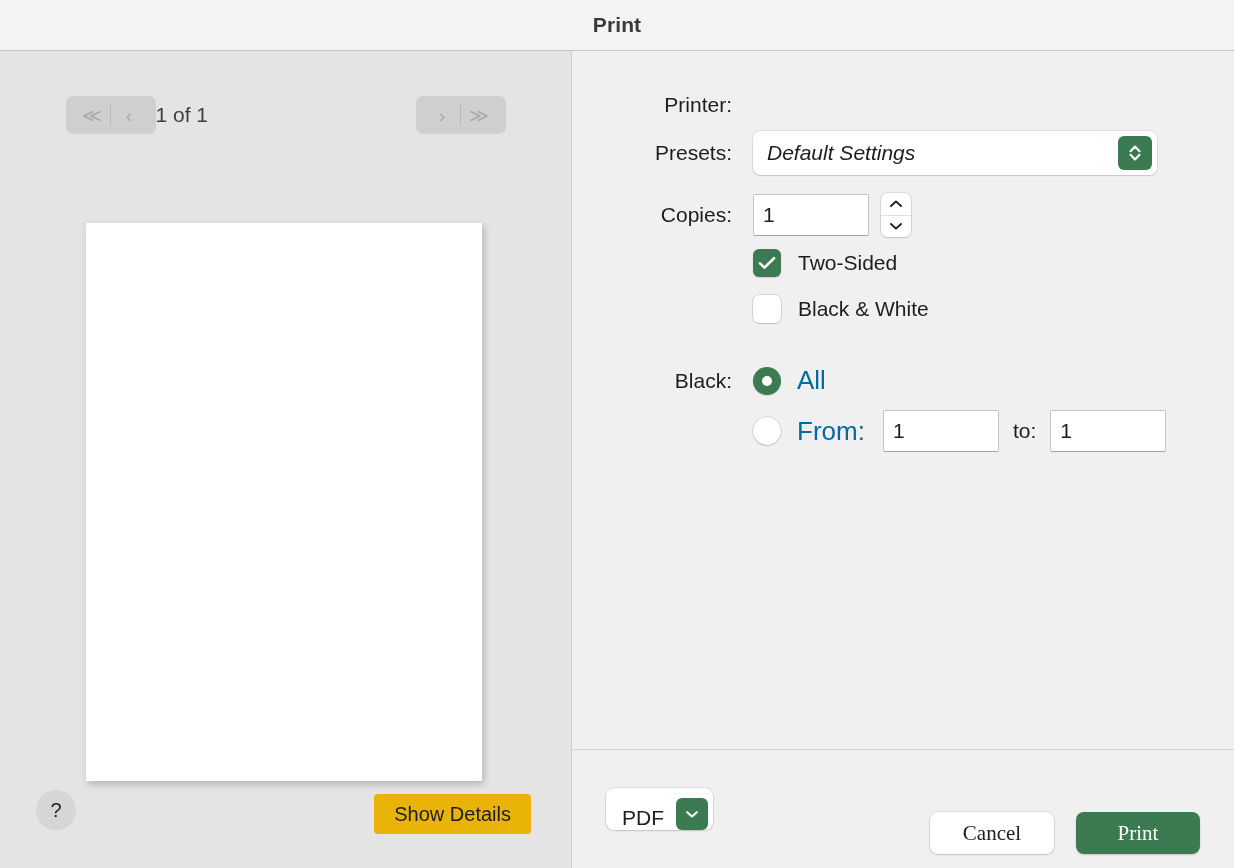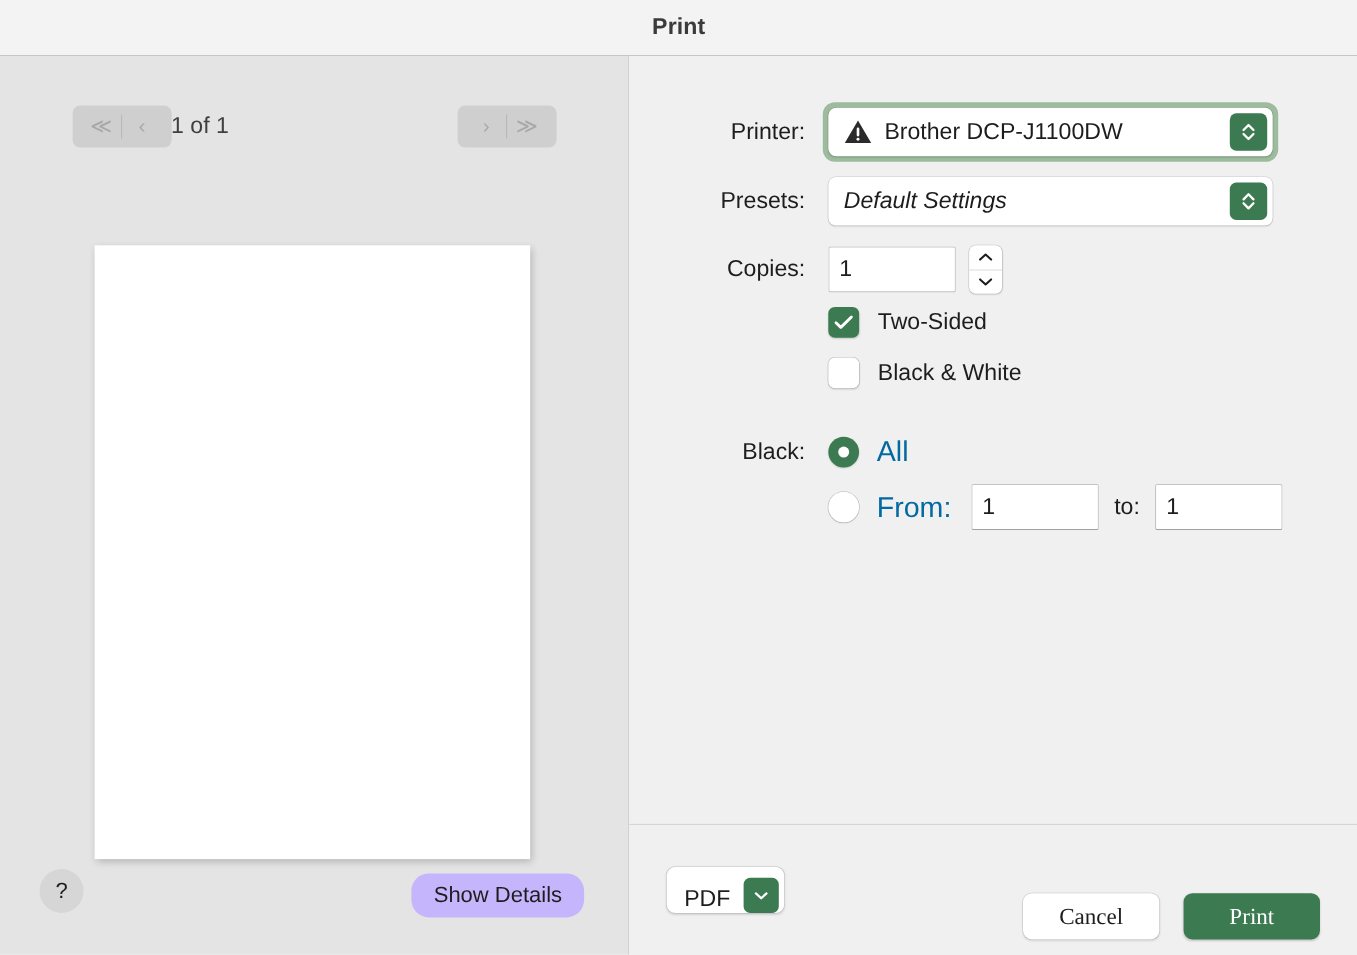--- a/index.html
+++ b/index.html
@@ -140,22 +140,22 @@
     justify-content: center;
     cursor: default;
     padding: 0;
   }
   .show-details-button {
     position: absolute;
     right: 40px;
     bottom: 34px;
     height: 40px;
     padding: 0 20px;
-    border-radius: 16px;
-    background: #c4b5fd;
+    border-radius: 4px;
+    background: #eab308;
     border: none;
     color: #1d1d1d;
     font-size: 20px;
     font-family: "Liberation Sans", sans-serif;
     cursor: default;
   }
 
   
   .settings-pane {
     flex: 1 1 auto;
@@ -447,40 +447,20 @@
         <button class="show-details-button">Show Details</button>
       </div>
     </div>
 
     <div class="settings-pane">
 
       <div class="settings-body">
 
         <div class="row">
           <div class="row-label">Printer:</div>
-          <div class="row-control">
-            <div class="popup-focus">
-              <div class="popup printer-popup">
-                <span class="warn-icon">
-                  <svg width="26" height="24" viewBox="0 0 26 24" aria-hidden="true">
-                    <path d="M13 1.5 L25 22 L1 22 Z" fill="#2b2b2b"></path>
-                    <rect x="11.8" y="8" width="2.4" height="8" rx="1.2" fill="#ffffff"></rect>
-                    <circle cx="13" cy="18.6" r="1.35" fill="#ffffff"></circle>
-                  </svg>
-                </span>
-                <span class="popup-label">Brother DCP-J1100DW</span>
-                <span class="popup-arrows">
-                  <svg width="18" height="22" viewBox="0 0 18 22" aria-hidden="true">
-                    <path d="M4.5 9.2 L9 4.6 L13.5 9.2" fill="none" stroke="#ffffff" stroke-width="2.1" stroke-linecap="round" stroke-linejoin="round"></path>
-                    <path d="M4.5 12.8 L9 17.4 L13.5 12.8" fill="none" stroke="#ffffff" stroke-width="2.1" stroke-linecap="round" stroke-linejoin="round"></path>
-                  </svg>
-                </span>
-              </div>
-            </div>
-          </div>
         </div>
 
         <div class="row" style="margin-top:14px;">
           <div class="row-label">Presets:</div>
           <div class="row-control" style="padding-left:5px;">
             <div class="popup presets-popup">
               <span class="popup-label">Default Settings</span>
               <span class="popup-arrows">
                 <svg width="18" height="22" viewBox="0 0 18 22" aria-hidden="true">
                   <path d="M4.5 9.2 L9 4.6 L13.5 9.2" fill="none" stroke="#ffffff" stroke-width="2.1" stroke-linecap="round" stroke-linejoin="round"></path>

